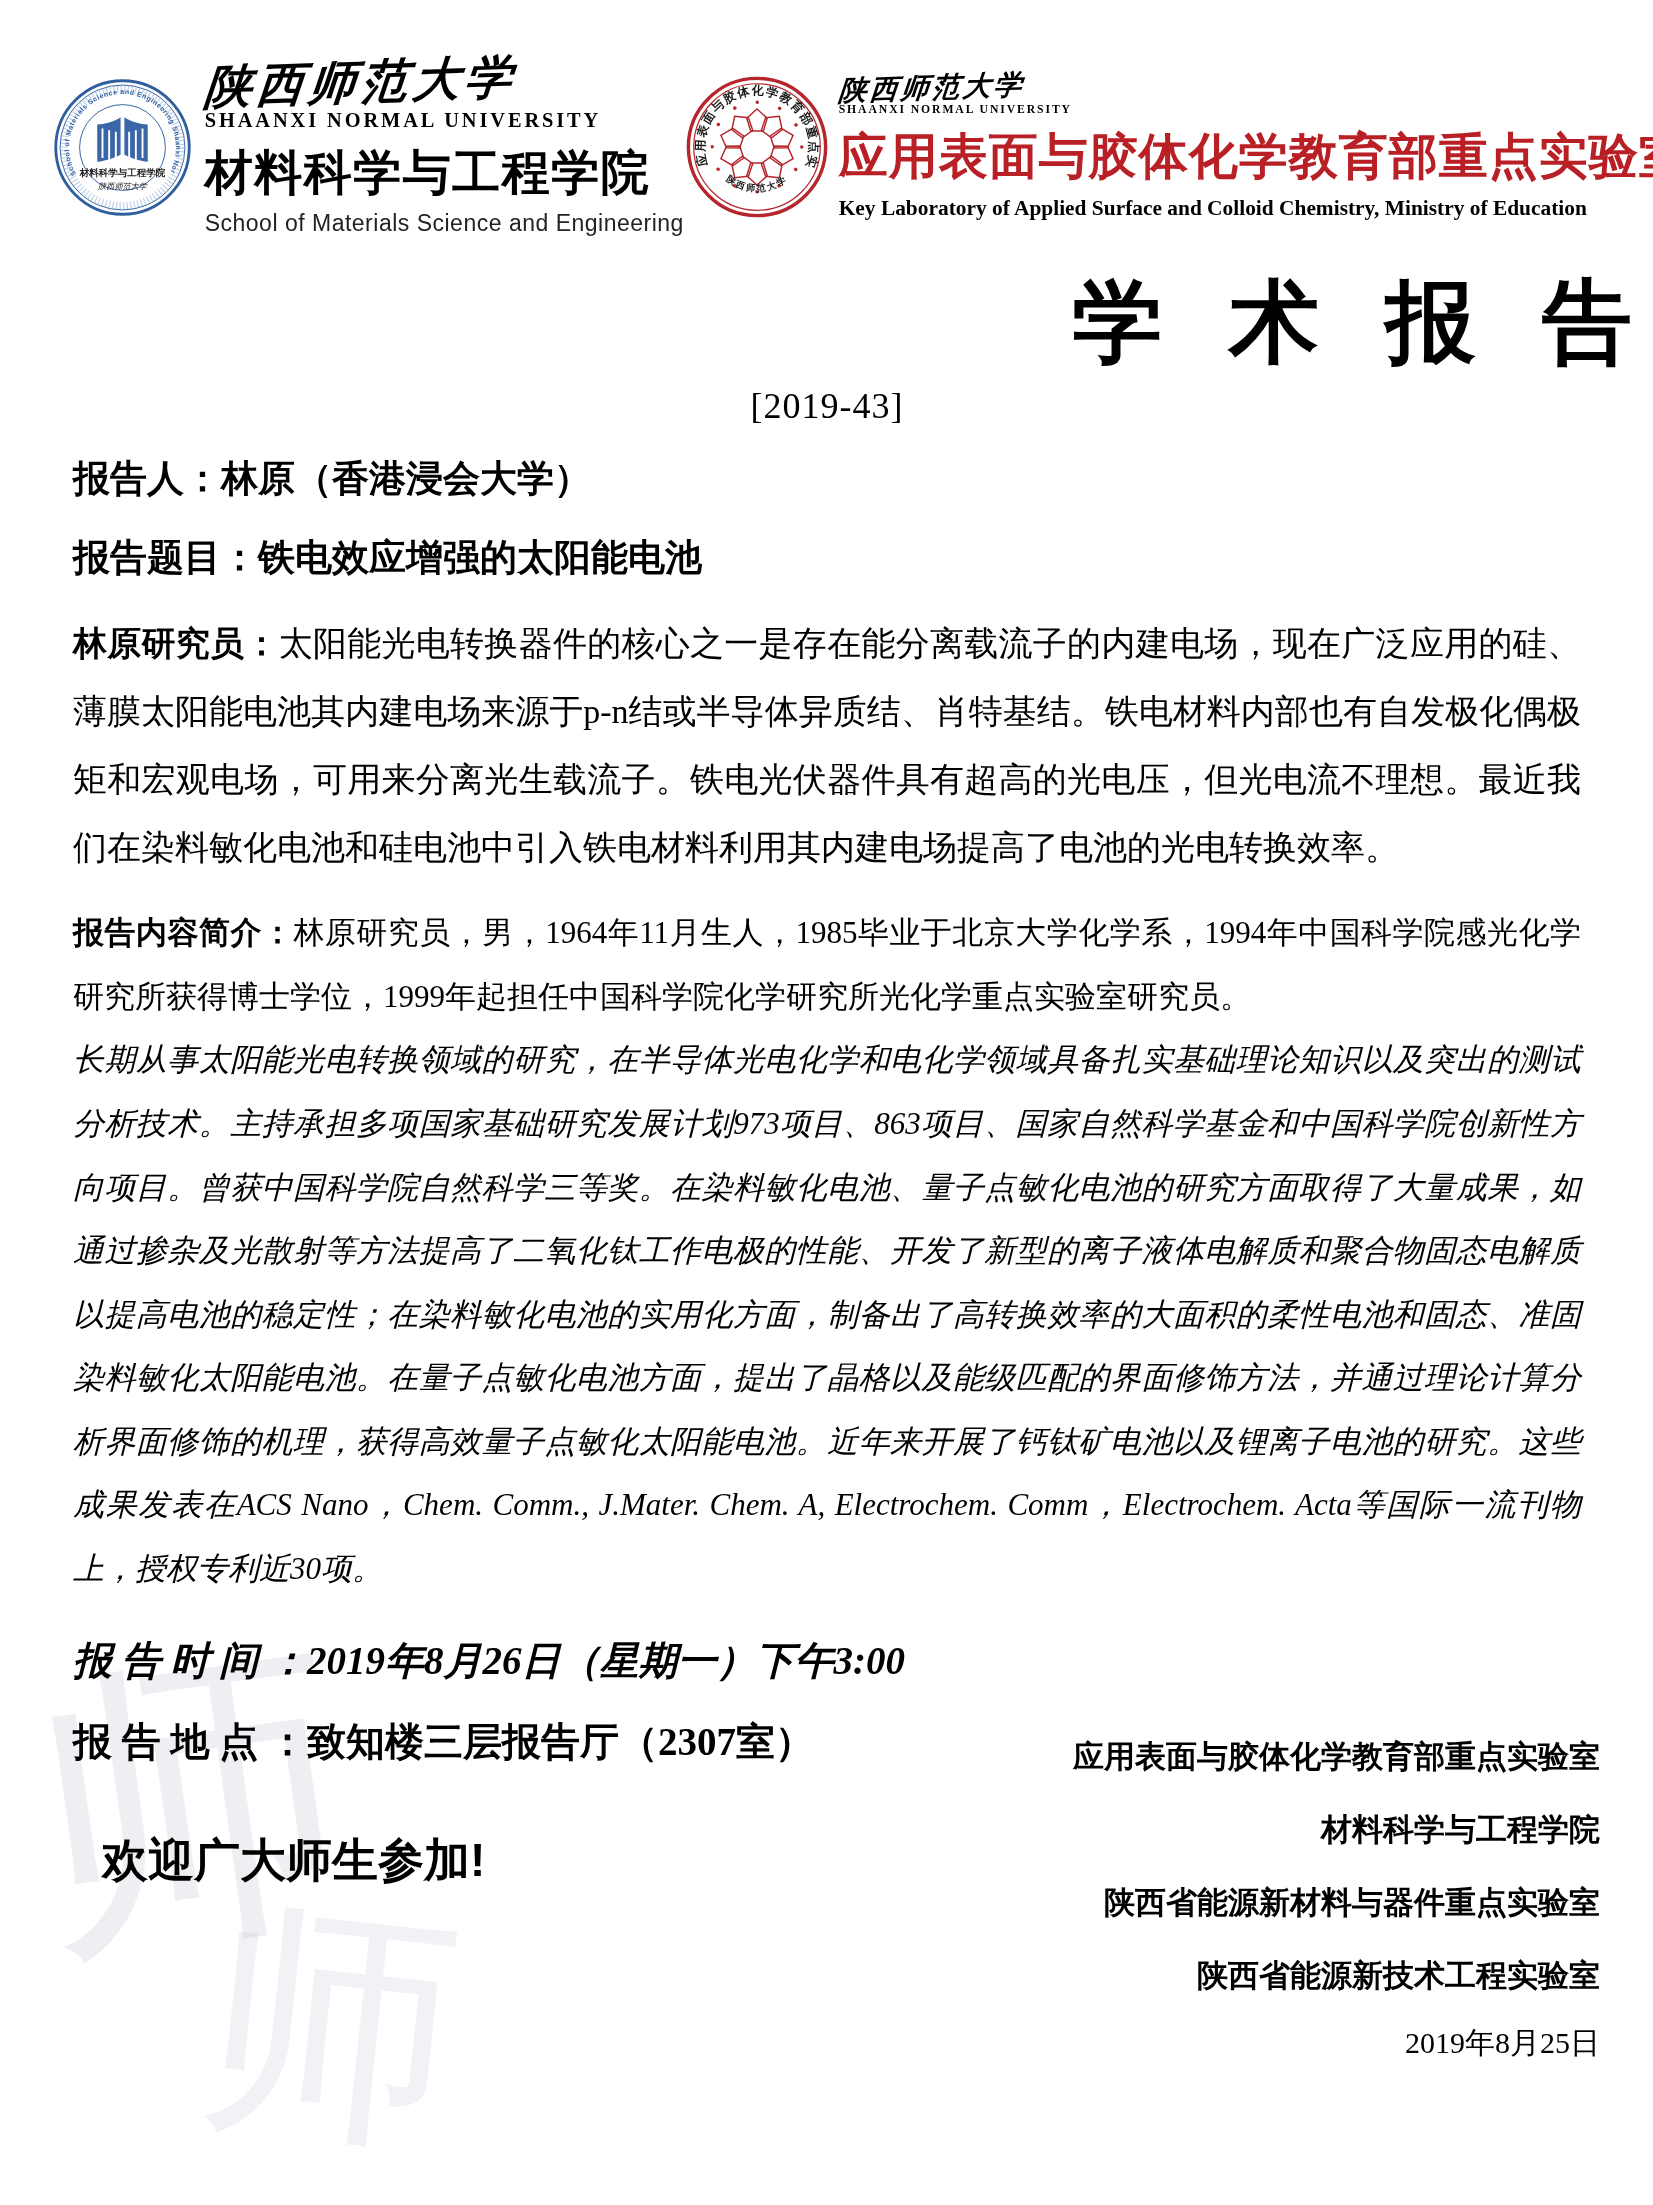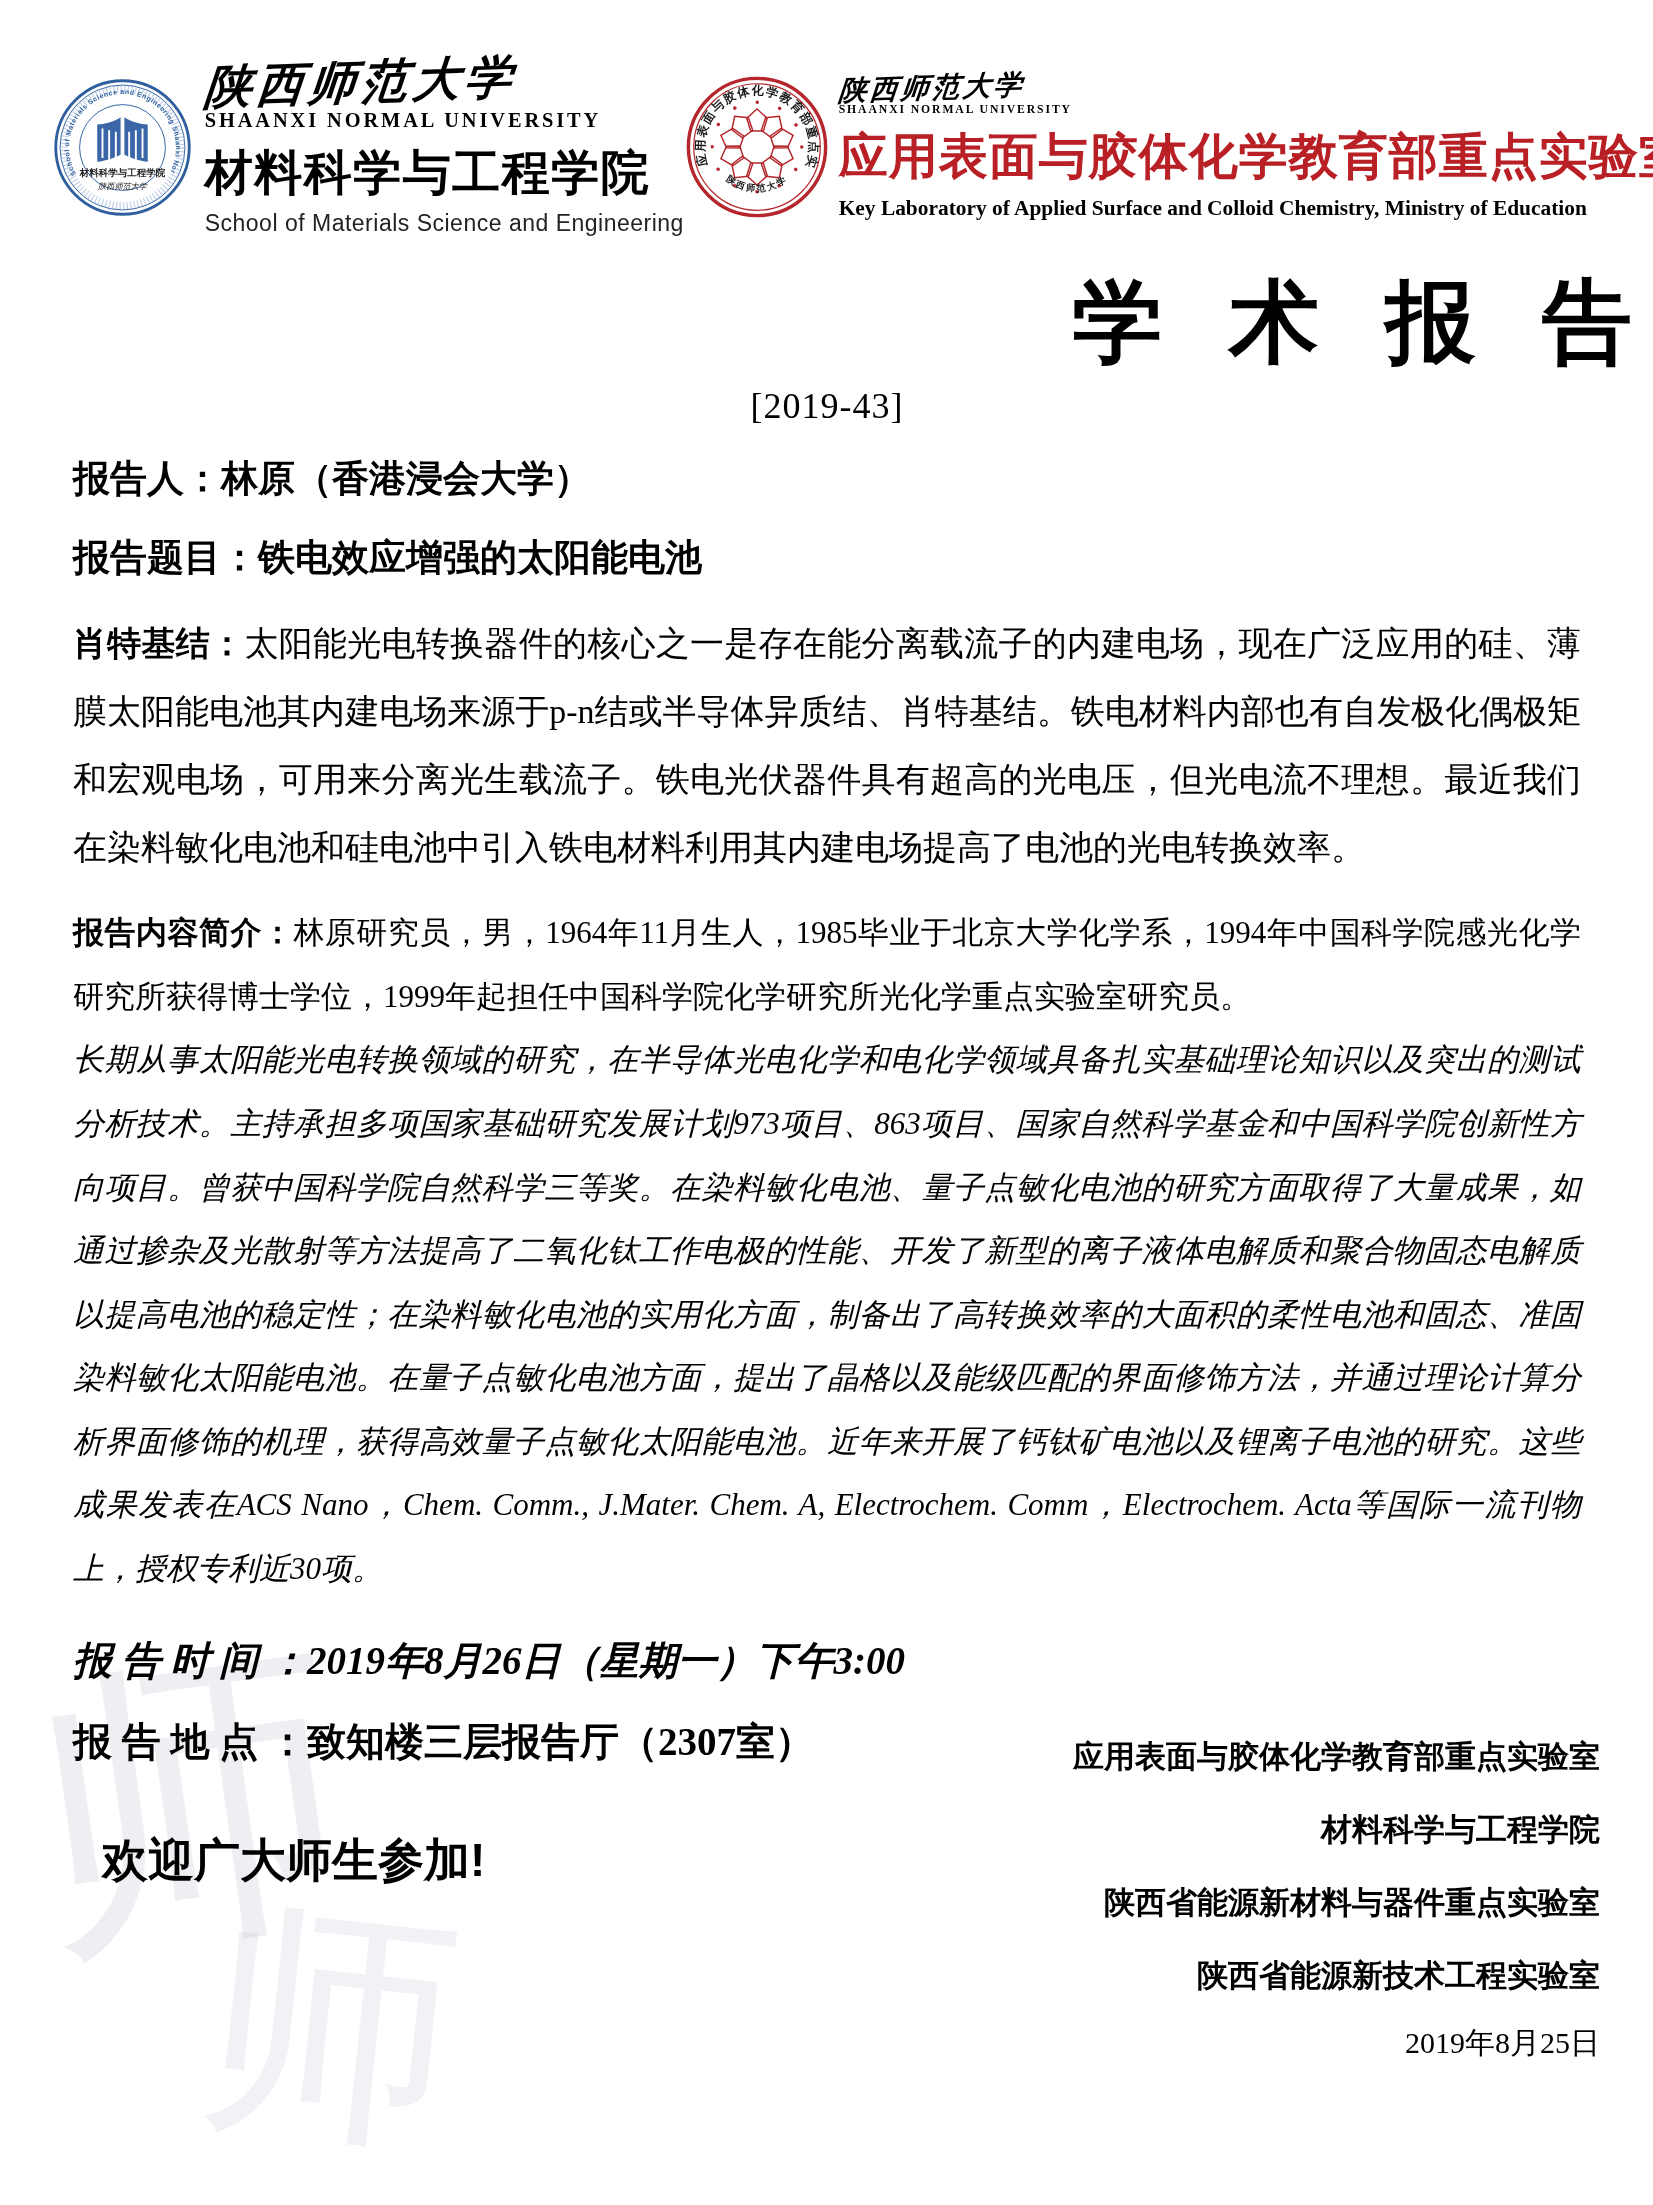--- a/index.html
+++ b/index.html
@@ -179,21 +179,21 @@
     <div class="subtitle">[2019-43]</div>
 
     <div class="info">
       <div class="line-bold" style="margin-top:0;">
         <span class="plabel">报告人：</span><span>林原（香港浸会大学）</span>
       </div>
       <div class="line-bold">
         <span class="plabel">报告题目：</span><span>铁电效应增强的太阳能电池</span>
       </div>
       <div class="para">
-        <span class="plabel">肖特基结：</span><span>太阳能光电转换器件的核心之一是存在能分离载流子的内建电场，现在广泛应用的硅、薄膜太阳能电池其内建电场来源于p-n结或半导体异质结、肖特基结。铁电材料内部也有自发极化偶极矩和宏观电场，可用来分离光生载流子。铁电光伏器件具有超高的光电压，但光电流不理想。最近我们在染料敏化电池和硅电池中引入铁电材料利用其内建电场提高了电池的光电转换效率。</span>
+        <span class="plabel">林原研究员：</span><span>太阳能光电转换器件的核心之一是存在能分离载流子的内建电场，现在广泛应用的硅、薄膜太阳能电池其内建电场来源于p-n结或半导体异质结、肖特基结。铁电材料内部也有自发极化偶极矩和宏观电场，可用来分离光生载流子。铁电光伏器件具有超高的光电压，但光电流不理想。最近我们在染料敏化电池和硅电池中引入铁电材料利用其内建电场提高了电池的光电转换效率。</span>
       </div>
       <div class="para2">
         <span class="plabel">报告内容简介：</span><span>林原研究员，男，1964年11月生人，1985毕业于北京大学化学系，1994年中国科学院感光化学研究所获得博士学位，1999年起担任中国科学院化学研究所光化学重点实验室研究员。</span>
       </div>
       <div class="para2">
         <span>长期从事太阳能光电转换领域的研究，在半导体光电化学和电化学领域具备扎实基础理论知识以及突出的测试分析技术。主持承担多项国家基础研究发展计划973项目、863项目、国家自然科学基金和中国科学院创新性方向项目。曾获中国科学院自然科学三等奖。在染料敏化电池、量子点敏化电池的研究方面取得了大量成果，如通过掺杂及光散射等方法提高了二氧化钛工作电极的性能、开发了新型的离子液体电解质和聚合物固态电解质以提高电池的稳定性；在染料敏化电池的实用化方面，制备出了高转换效率的大面积的柔性电池和固态、准固染料敏化太阳能电池。在量子点敏化电池方面，提出了晶格以及能级匹配的界面修饰方法，并通过理论计算分析界面修饰的机理，获得高效量子点敏化太阳能电池。近年来开展了钙钛矿电池以及锂离子电池的研究。这些成果发表在ACS Nano，Chem. Comm., J.Mater. Chem. A, Electrochem. Comm，Electrochem. Acta等国际一流刊物上，授权专利近30项。</span>
       </div>
     </div>
 
     <div class="schedule">

